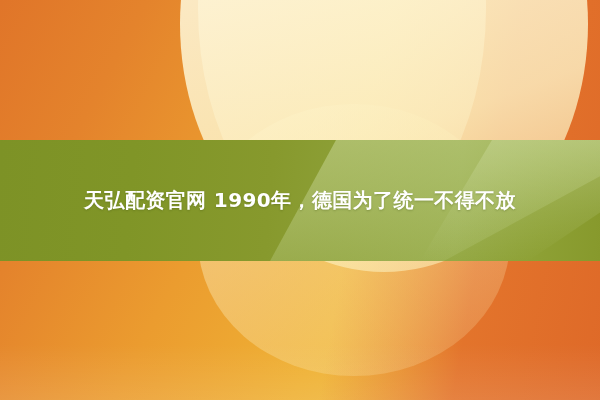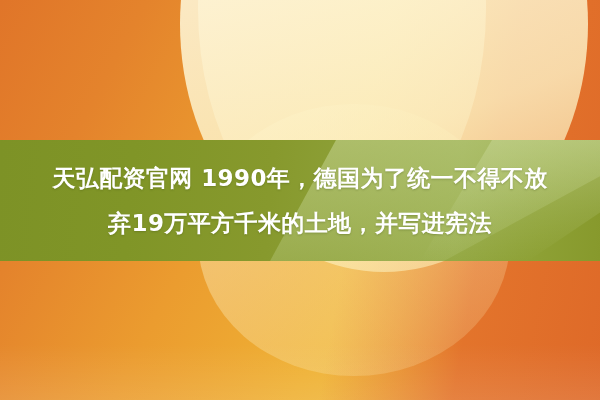--- a/index.html
+++ b/index.html
@@ -143,21 +143,21 @@
     flex-direction: column;
     align-items: center;
     justify-content: center;
     gap: 0;
   }
 
   .caption-line {
     color: #ffffff;
     font-family: "DejaVu Sans", "Liberation Sans", sans-serif;
     font-weight: 700;
-    font-size: 23px;
+    font-size: 20px;
     line-height: 45px;
     letter-spacing: 0.4px;
     white-space: nowrap;
     text-shadow: 0 1px 2px rgba(60,75,15,0.30);
   }
 </style>
 </head>
 <body>
 
 <div id="banner">
@@ -169,16 +169,15 @@
   <div class="bg-layer bg-pale-lower"></div>
   <div class="bg-layer bg-bottom-sheen"></div>
 
   <div class="green-band">
     <div class="green-band-wedge"></div>
     <div class="green-band-wedge-2"></div>
   </div>
 
   <div class="caption">
     <div class="caption-line">天弘配资官网 1990年，德国为了统一不得不放</div>
-    <div class="caption-line">弃19万平方千米的土地，并写进宪法</div>
   </div>
 
 </div>
 
 </body></html>

